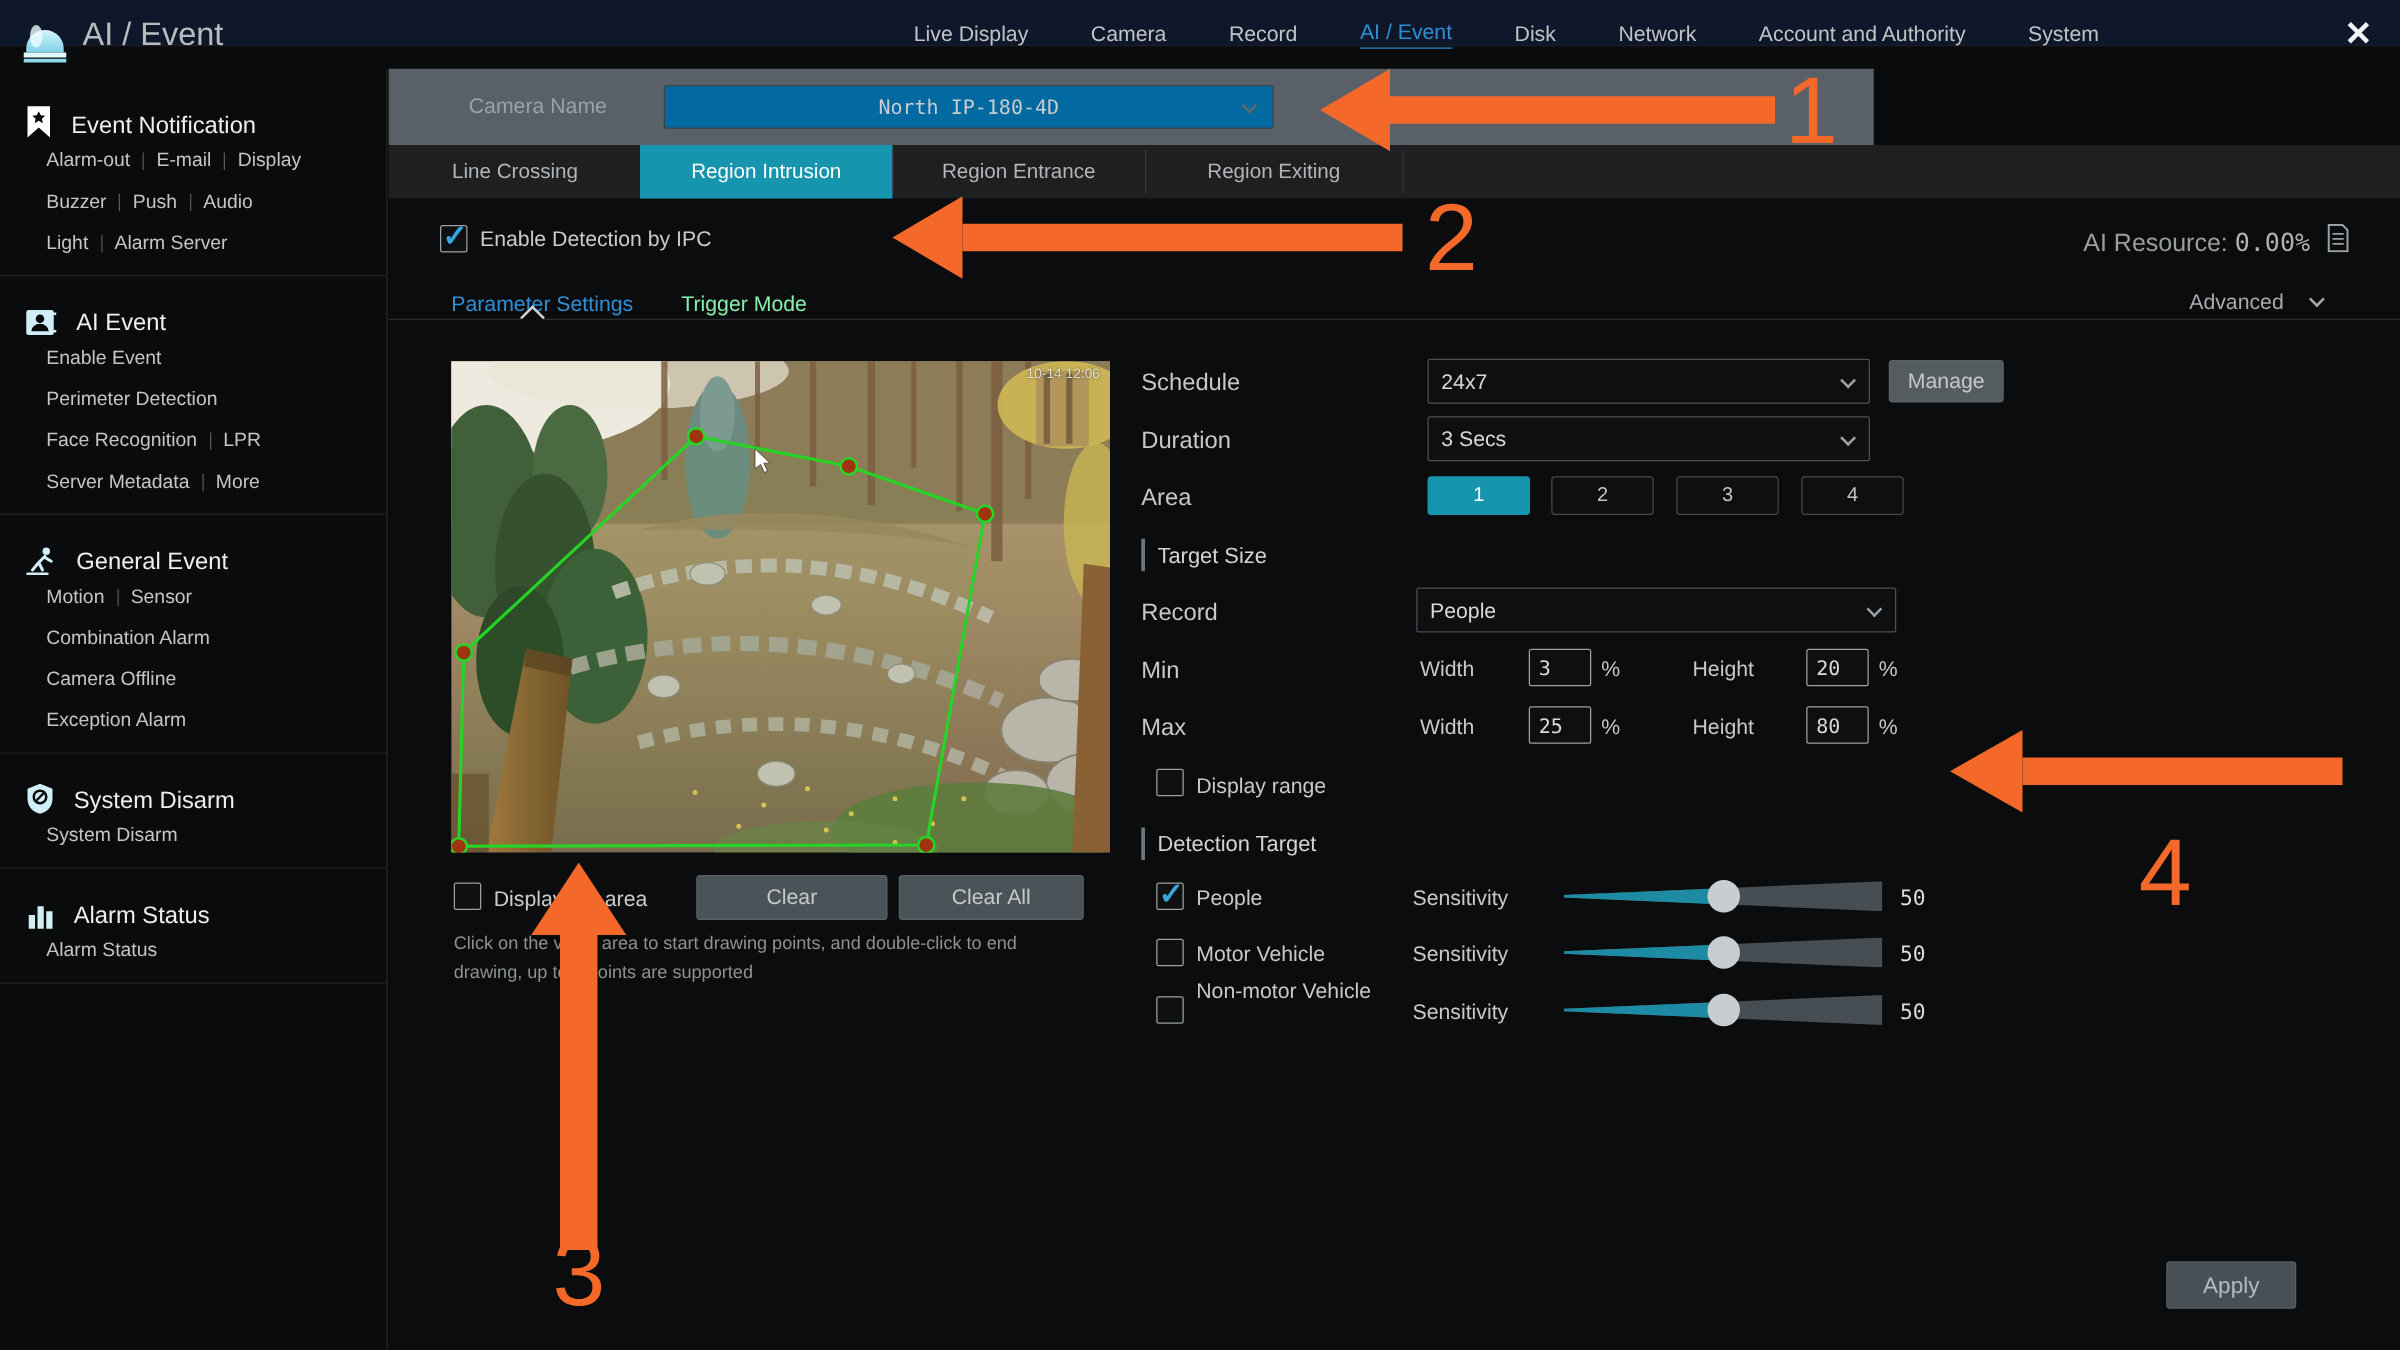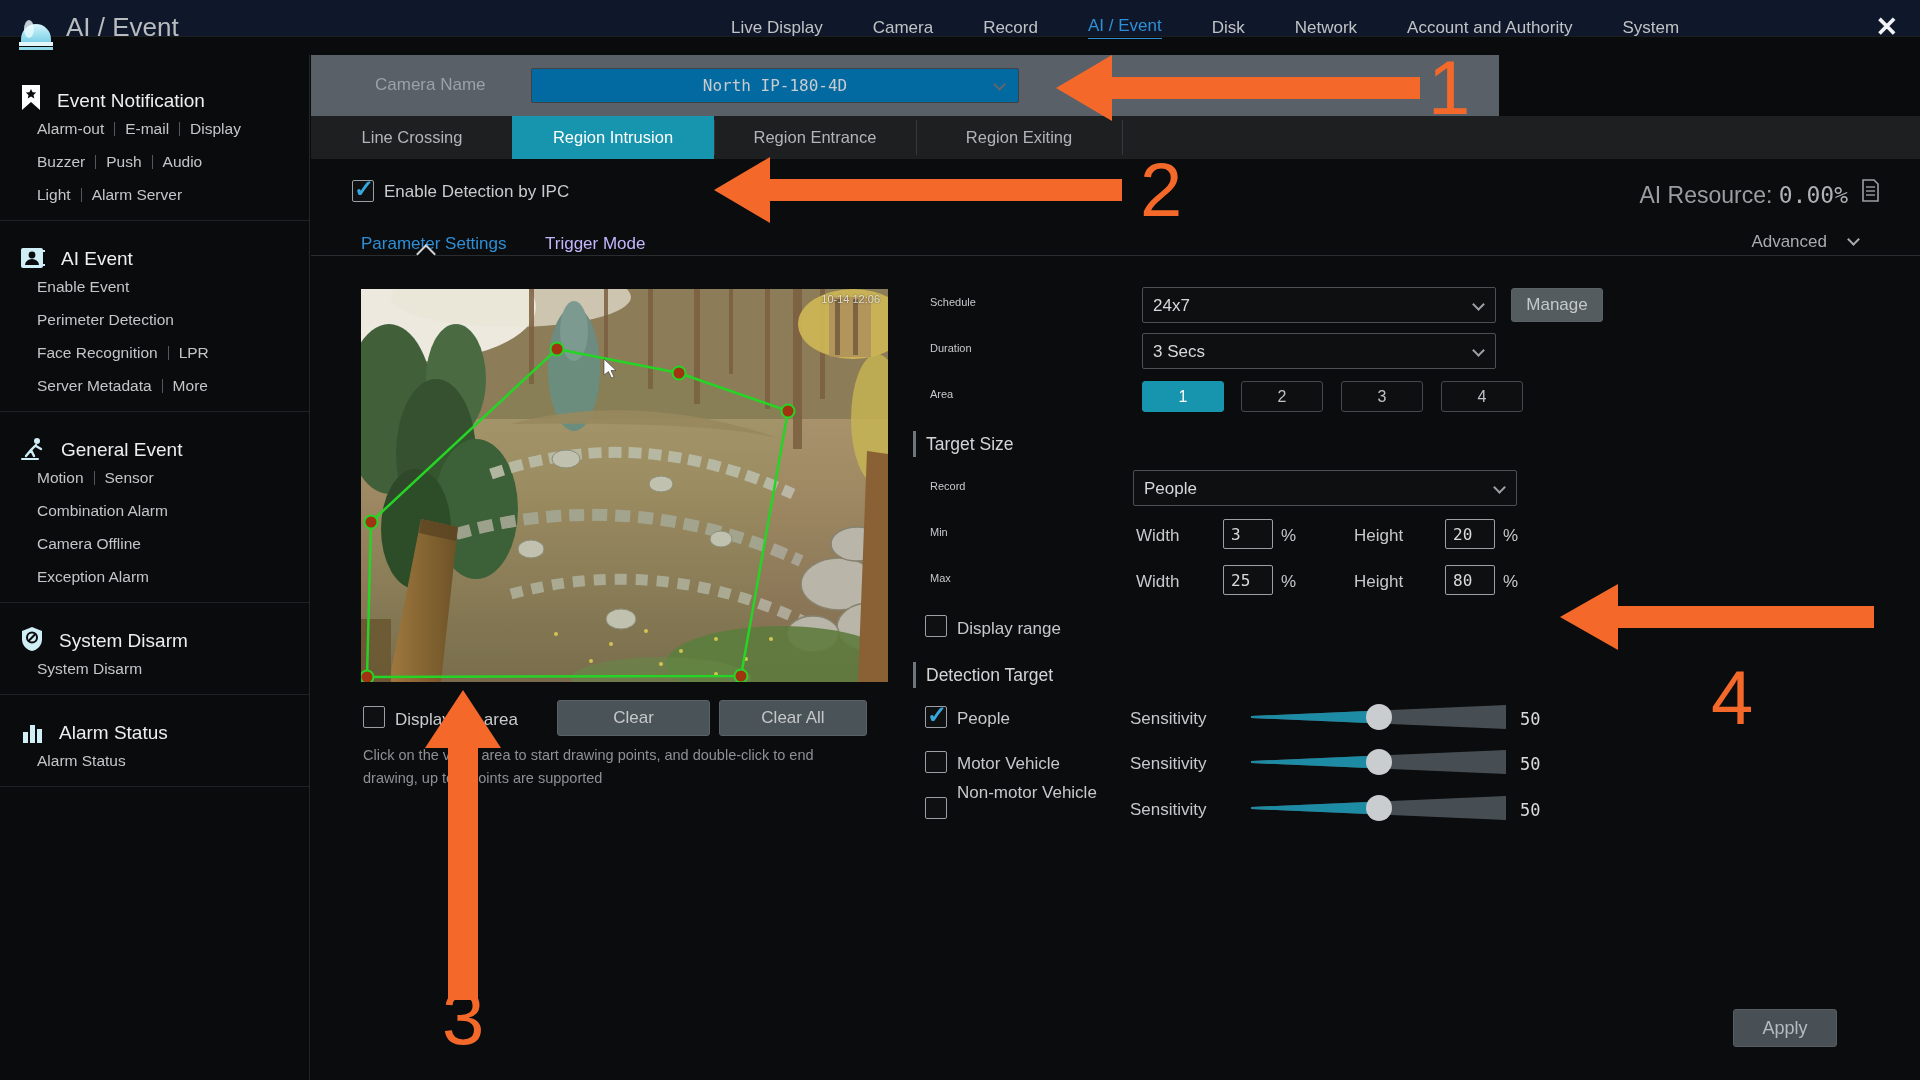--- a/index.html
+++ b/index.html
@@ -41,46 +41,46 @@
   
   #content { position:absolute; left:311px; top:159px; width:1609px; height:921px; background:#0b0c0d; }
 
   .cb { position:absolute; width:22px; height:22px; border:1.5px solid #9aa0a4; border-radius:2px; background:rgba(255,255,255,0.02); cursor:pointer; }
   .cb .tick { display:none; position:absolute; left:1px; top:-6px; font-size:24px; font-weight:bold; color:#35a7dd; }
   .cb.checked .tick { display:block; }
 
   #enable-row-label { position:absolute; left:73px; top:23px; font-size:17px; color:#c9ccce; }
   #enable-cb { left:41px; top:21px; }
 
-  #ai-resource { position:absolute; right:72px; top:23px; font-size:23px; color:#9a9ea1; }
+  #ai-resource { position:absolute; right:72px; top:23px; font-size:20px; color:#9a9ea1; }
   #ai-resource .v { font-family:"DejaVu Sans Mono", monospace; color:#aeb2b5; }
   #ai-doc { position:absolute; right:40px; top:20px; cursor:pointer; }
 
-  .subtab { position:absolute; top:75px; font-size:17px; cursor:pointer; color:#c4b5fd; }
+  .subtab { position:absolute; top:75px; font-size:17px; cursor:pointer; color:#86efac; }
   .subtab.active { color:#2e8fd6; }
   #subtab-caret { position:absolute; left:108px; top:88px; width:14px; height:14px; transform:rotate(45deg); border-left:2px solid #cfd2d4; border-top:2px solid #cfd2d4; background:#0b0c0d; z-index:3; }
   #main-divider { position:absolute; left:0; top:96px; width:1609px; height:1px; background:#2a2d2f; }
   #advanced { position:absolute; right:62px; top:73px; font-size:17px; color:#a7abae; cursor:pointer; }
   #advanced .chev { margin-left:22px; border-color:#a7abae; position:relative; top:-3px; }
 
   
   #video { position:absolute; left:50px; top:130px; width:527px; height:393px; background:#223; cursor:crosshair; }
   #video svg.layer { position:absolute; left:0; top:0; width:527px; height:393px; }
   #osd-time { position:absolute; right:8px; top:4px; font-size:11px; color:rgba(255,255,255,0.75); text-shadow:0 0 2px rgba(0,0,0,0.6); }
 
   
   #display-area-cb { left:52px; top:547px; }
   #display-area-label { position:absolute; left:84px; top:551px; font-size:17px; color:#c9ccce; }
   .gbtn { position:absolute; top:541px; height:36px; background:#4a5357; border:1px solid #5a6266; border-radius:3px; color:#c5c8ca; font-size:17px; text-align:center; line-height:34px; cursor:pointer; }
   #btn-clear { left:246px; width:153px; }
   #btn-clear-all { left:408px; width:148px; }
   .hint { position:absolute; left:52px; font-size:14.5px; color:#8d9194; }
 
   
-  .plabel { position:absolute; left:602px; font-size:11px; color:#c6c9cb;margin-left:17px; }
+  .plabel { position:absolute; left:602px; font-size:19px; color:#c6c9cb; }
   .sel { position:absolute; background:#0e0f10; border:1px solid #4b5055; border-radius:2px; height:36px; cursor:pointer; }
   .sel .val { position:absolute; left:10px; top:8px; font-size:17px; color:#d6d9db; }
   .sel .chev { position:absolute; right:12px; top:12px; }
   .numbox { position:absolute; width:50px; height:30px; background:#0e0f10; border:1px solid #9aa0a4; border-radius:2px; font-family:"DejaVu Sans Mono", monospace; font-size:16px; color:#d8dadc; padding:5px 0 0 7px; cursor:text; }
   .flabel { position:absolute; font-size:17px; color:#c6c9cb; }
   .sechdr { position:absolute; left:602px; font-size:17.5px; color:#d2d5d7; border-left:3px solid #6f767b; padding-left:10px; line-height:26px; }
   .area-btn { position:absolute; top:222px; width:82px; height:31px; border-radius:3px; background:#0e0f10; border:1px solid #45494d; color:#bfc2c4; font-size:16px; text-align:center; line-height:29px; cursor:pointer; }
   .area-btn.active { background:#1794ae; border-color:#1794ae; color:#fff; }
 
   .sens { position:absolute; width:255px; height:26px; cursor:pointer; }

